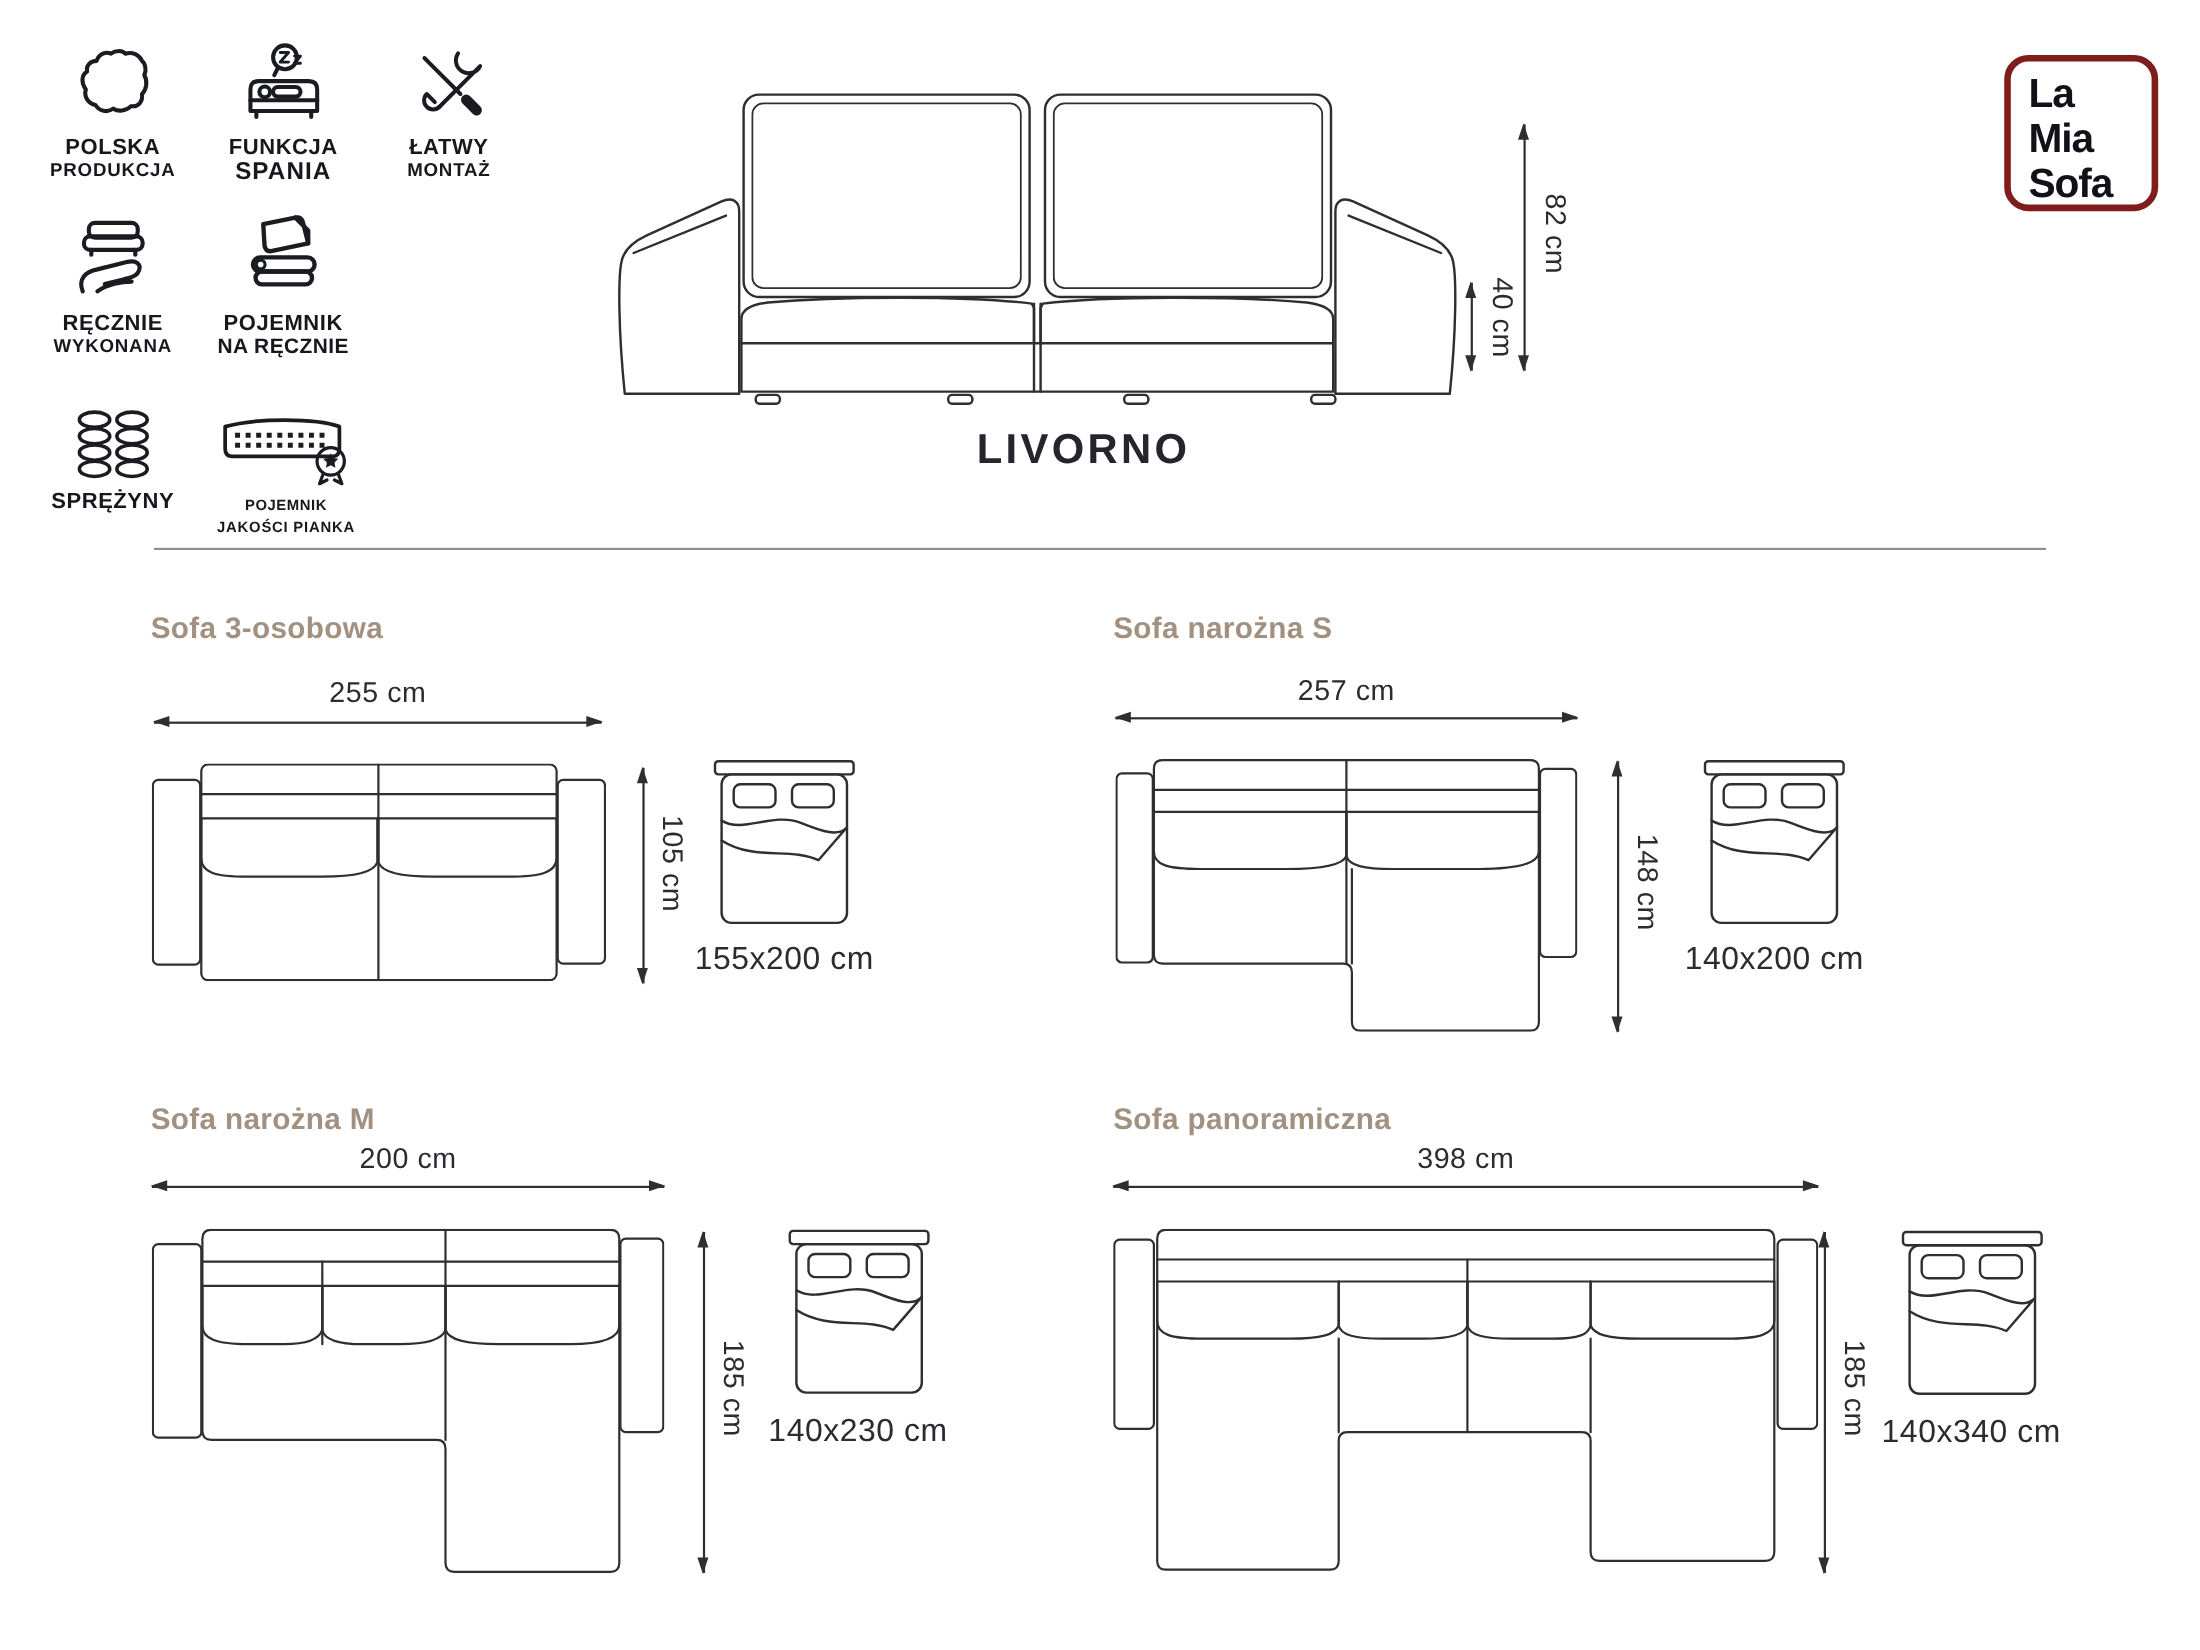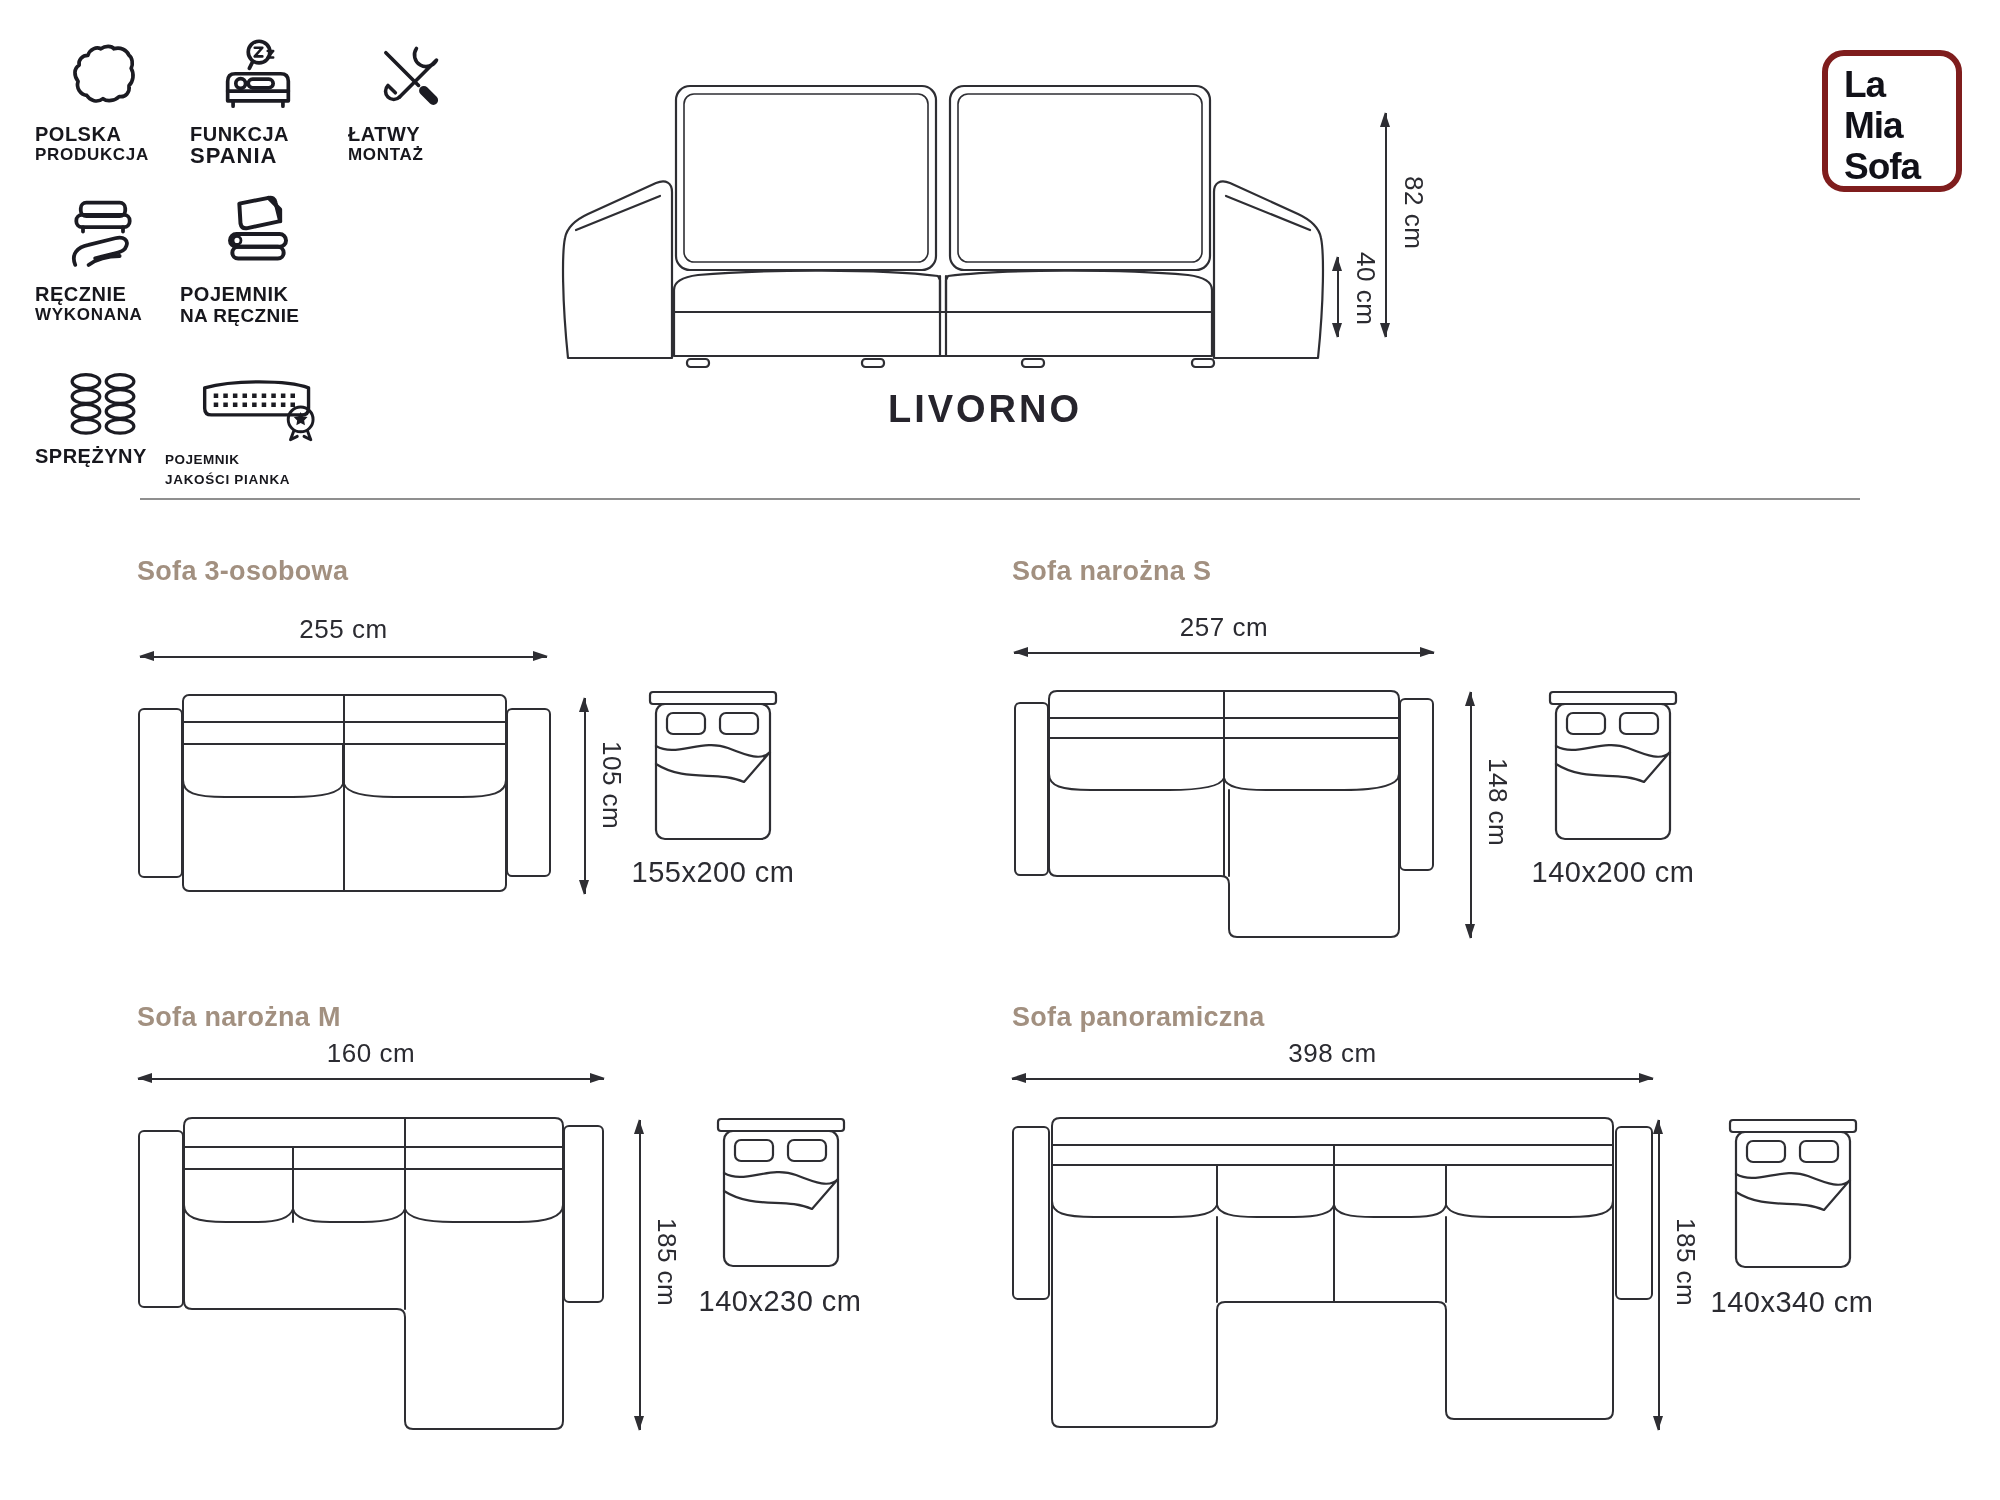--- a/index.html
+++ b/index.html
@@ -6,21 +6,21 @@
   .sheet{position:relative;width:2000px;height:1500px;background:#fff;overflow:hidden;
          font-family:"Liberation Sans","DejaVu Sans",sans-serif;color:#2e2e33;}
   svg{display:block;}
   .ln{stroke:#2e2e33;fill:none;stroke-width:2;stroke-linejoin:round;stroke-linecap:round;}
   .ln22{stroke:#2e2e33;fill:none;stroke-width:2.2;stroke-linejoin:round;stroke-linecap:round;}
   .ic{stroke:#1b1b22;fill:none;stroke-width:3.4;stroke-linejoin:round;stroke-linecap:round;}
   .ic-thick{stroke:#1b1b22;fill:none;stroke-width:9;stroke-linecap:round;}
   .ic-fill{fill:#1b1b22;stroke:none;}
   .dots{stroke:#1b1b22;stroke-width:4;stroke-dasharray:4 4.5;fill:none;}
 
-  .feature{position:absolute;}
+  .feature{position:absolute;text-align:center;}
   .f-icon{display:flex;justify-content:center;align-items:flex-end;}
   .f-l1{font-size:20px;font-weight:800;color:#17171d;letter-spacing:.5px;margin-top:7px;line-height:22px;}
   .f-l2{font-size:17px;font-weight:700;color:#17171d;letter-spacing:.7px;margin-top:2px;line-height:15px;}
   #f2 .f-l2{font-size:22px;letter-spacing:1px;margin-top:3px;}
   #f5 .f-l2{font-size:19px;letter-spacing:.4px;margin-top:3px;}
   #f7 .f-l1{font-size:13.5px;}
   #f7 .f-l2{font-size:13.5px;margin-top:1px;}
 
   .logo{position:absolute;left:1822px;top:50px;width:112px;height:122px;border:6px solid #7f1d1d;
         border-radius:22px;padding:8px 0 0 16px;font-size:37px;line-height:41px;font-weight:800;
@@ -228,21 +228,21 @@
     <path class="ln" d="M215,100 V186"></path>
   </svg>
   <div class="v-arrow" style="left:1470px;top:692px;height:246px;"></div>
   <div class="dim-v" style="left:1482px;top:758px;">148 cm</div>
   <svg class="abs" style="left:1548px;top:690px;" width="130" height="152" viewBox="0 0 130 152">
       <use href="#bed-sym"></use>
     </svg>
   <div class="bed-label" style="left:1513px;top:856px;">140x200 cm</div>
 
   <div class="variant-title" style="left:137px;top:1002px;">Sofa narożna M</div>
-  <div class="dim" style="left:138px;top:1038px;width:466px;">160 cm</div>
+  <div class="dim" style="left:138px;top:1038px;width:466px;">200 cm</div>
   <div class="h-arrow" style="left:138px;top:1078px;width:466px;"></div>
   <svg class="abs" style="left:138px;top:1117px;" width="466" height="313" viewBox="0 0 466 313">
     <rect class="ln" x="1" y="14" width="44" height="176" rx="5"></rect>
     <rect class="ln" x="426" y="9" width="39" height="176" rx="5"></rect>
     <path class="ln" d="M54,1 H417 Q425,1 425,9 V304 Q425,312 417,312 H275 Q267,312 267,304 V200 Q267,192 259,192 H54 Q46,192 46,184 V9 Q46,1 54,1 Z"></path>
     <path class="ln" d="M46,30 H425 M46,52 H425"></path>
     <path class="ln" d="M155,30 V105 M267,1 V192"></path>
     <path class="ln" d="M46,52 V88 C46,100 58,105 88,105 H120 C140,105 152,101 155,92 V52"></path>
     <path class="ln" d="M155,52 V92 C157,101 170,105 192,105 H225 C248,105 264,101 267,92 V52"></path>
     <path class="ln" d="M267,52 V92 C270,101 285,105 315,105 H380 C408,105 425,100 425,88 V52"></path>

